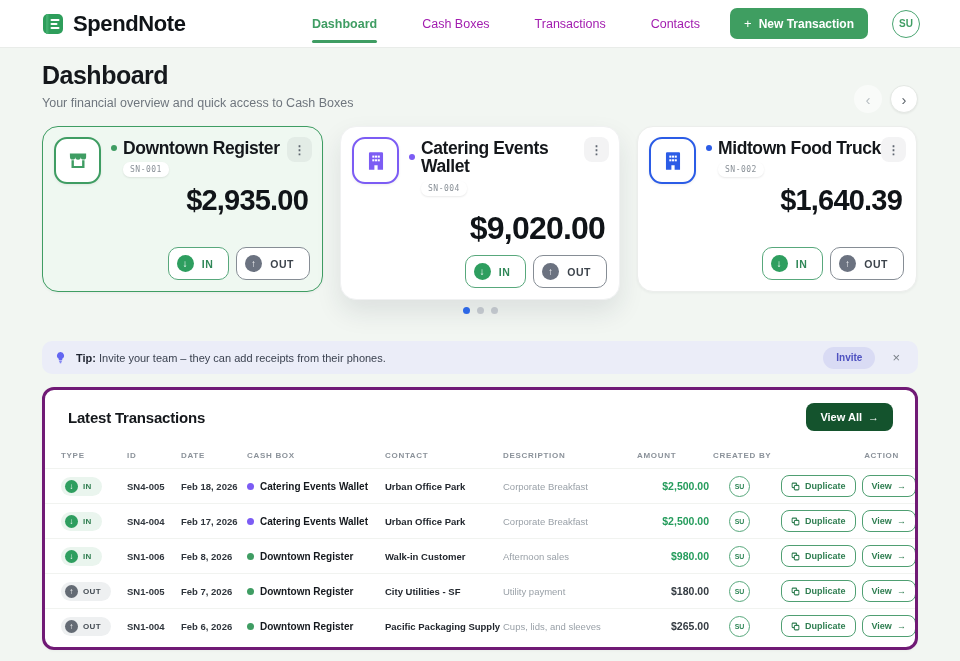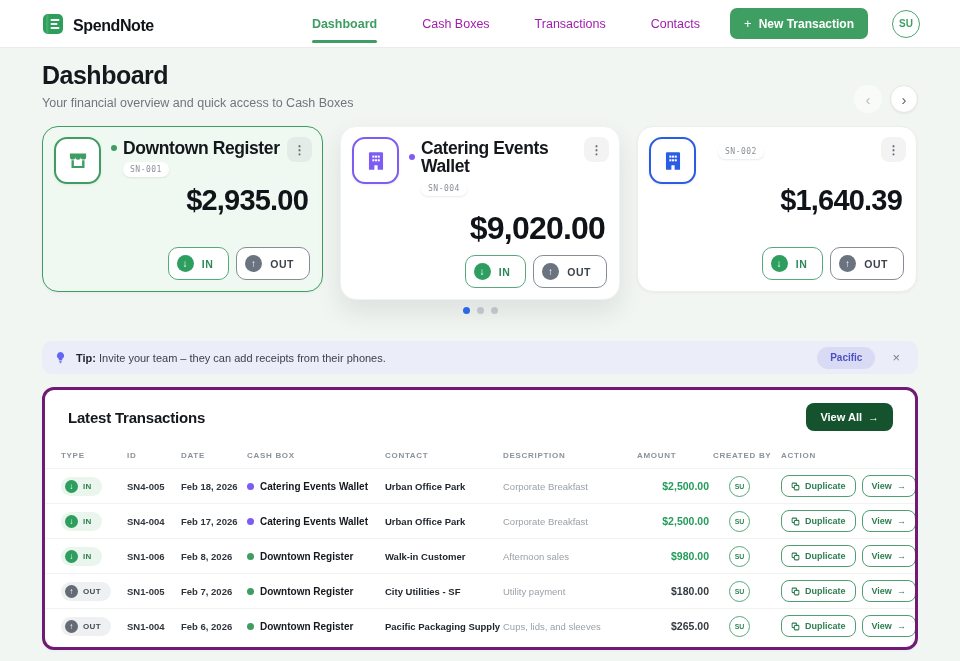--- a/index.html
+++ b/index.html
@@ -1,21 +1,21 @@
 <!DOCTYPE html>
 <html><head>
 <meta charset="utf-8">
 <style>
   * { margin:0; padding:0; box-sizing:border-box; }
   html,body { width:960px; height:661px; overflow:hidden; }
   body { background:#f2f6f2; font-family:"Liberation Sans", sans-serif; color:#14181d; }
 
   
   .header { height:48px; background:#fff; border-bottom:1px solid #e9ece9; display:flex; align-items:center; padding:0 40px 0 42px; }
-  .brand { display:flex; align-items:flex-end; gap:9px; font-size:16px; font-weight:bold; letter-spacing:-0.4px; color:#101418; }
+  .brand { display:flex; align-items:center; gap:9px; font-size:22px; font-weight:bold; letter-spacing:-0.4px; color:#101418; }
   .nav { margin-left:auto; display:flex; align-items:center; gap:45px; margin-right:30px; }
   .nav-item { font-size:12.5px; color:#a21caf; cursor:pointer; position:relative; padding:6px 0; }
   .nav-item.active { color:#3f9d63; font-weight:bold; }
   .nav-item.active::after { content:""; position:absolute; left:0; right:0; bottom:-6px; height:2.5px; border-radius:2px; background:#3f9d63; }
   .new-tx-btn { background:#3f9e61; color:#fff; border:none; border-radius:7px; padding:8px 14px; font-size:12px; font-weight:bold; display:flex; align-items:center; gap:7px; cursor:pointer; font-family:inherit; }
   .new-tx-btn .plus { font-size:13px; font-weight:normal; }
   .avatar { width:28px; height:28px; border-radius:50%; border:1.5px solid #4aa571; color:#3f9d63; font-size:10px; font-weight:bold; display:flex; align-items:center; justify-content:center; margin-left:24px; background:#fff; }
 
   
   .main { padding:0 42px; }
@@ -63,21 +63,21 @@
 
   
   .tx-card { margin-top:13px; background:#fff; border:3px solid #701a75; border-radius:12px; box-shadow:0 1px 3px rgba(0,0,0,.04); height:263px; overflow:hidden; }
   .tx-head { display:flex; align-items:center; padding:13px 22px 11px 23px; }
   .tx-title { font-size:15px; font-weight:bold; letter-spacing:-0.2px; color:#14171b; }
   .view-all-btn { margin-left:auto; background:#14532d; color:#fff; border:none; border-radius:8px; padding:8px 14px; font-size:11px; font-weight:bold; display:flex; gap:6px; align-items:center; cursor:pointer; font-family:inherit; }
   .grid { display:grid; grid-template-columns:66px 54px 66px 138px 118px 134px 76px 68px 1fr; align-items:center; padding:0 16px; }
   .tx-cols { height:26px; }
   .col-h { font-size:8px; font-weight:bold; letter-spacing:.7px; color:#8b929a; }
   .col-h.right { text-align:left; padding-right:4px; }
-  .col-h.center { text-align:left; }
+  .col-h.center { text-align:right; }
   .tx-row { height:35px; border-top:1px solid #f1f3f0; }
   .badge { display:inline-flex; align-items:center; gap:5px; padding:3px 10px 3px 4px; border-radius:999px; font-size:8px; font-weight:bold; letter-spacing:.4px; width:max-content; }
   .badge.in { background:#eaf5ee; color:#2e7d4f; }
   .badge.out { background:#eef0f1; color:#454c54; }
   .badge-circle { width:13px; height:13px; border-radius:50%; color:#fff; display:flex; align-items:center; justify-content:center; font-size:8px; }
   .badge.in .badge-circle { background:#2e9e5f; }
   .badge.out .badge-circle { background:#646b74; }
   .tx-id, .tx-date { font-size:9.5px; font-weight:bold; color:#30363d; }
   .box-cell { display:flex; align-items:center; gap:6px; }
   .box-dot { width:7px; height:7px; border-radius:50%; flex-shrink:0; }
@@ -219,20 +219,24 @@
             <path d="M6.5 4h11a1 1 0 0 1 1 1v15h-5v-4h-3v4h-5V5a1 1 0 0 1 1-1z"></path>
             <rect x="8.6" y="7" width="1.9" height="1.9" fill="#fff"></rect>
               <rect x="11.1" y="7" width="1.9" height="1.9" fill="#fff"></rect>
               <rect x="13.6" y="7" width="1.9" height="1.9" fill="#fff"></rect>
             <rect x="8.6" y="10.4" width="1.9" height="1.9" fill="#fff"></rect>
               <rect x="11.1" y="10.4" width="1.9" height="1.9" fill="#fff"></rect>
               <rect x="13.6" y="10.4" width="1.9" height="1.9" fill="#fff"></rect>
           </svg>
         </div>
         <div class="title-wrap">
+          <div class="title-line">
+            <span class="card-dot" style="background: rgb(43, 92, 230);"></span>
+            <span class="card-title">Midtown Food Truck</span>
+          </div>
           <span class="sn-pill">SN-002</span>
         </div>
       </div>
       <button class="menu-btn">
           <span>⋮</span>
         </button>
       <div class="amount">$1,640.39</div>
       <div class="io-row">
         <button class="io-btn in">
           <span class="io-circle">↓</span>
@@ -246,21 +250,21 @@
     </div>
   </div>
 
   <div class="tip">
     <svg width="13" height="13" viewBox="0 0 24 24" fill="#6366f1">
       <path d="M12 2a6.5 6.5 0 0 1 3.2 12.2V17H8.8v-2.8A6.5 6.5 0 0 1 12 2z"></path>
       <rect x="9.3" y="18.2" width="5.4" height="1.8" rx="0.9"></rect>
       <rect x="10.2" y="20.8" width="3.6" height="1.6" rx="0.8"></rect>
     </svg>
     <span class="tip-text"><b>Tip:</b> <span>Invite your team – they can add receipts from their phones.</span></span>
-    <button class="invite-btn">Pacific</button>
+    <button class="invite-btn">Invite</button>
     <button class="tip-close">×</button>
   </div>
 
   <div class="tx-card">
     <div class="tx-head">
       <span class="tx-title">Latest Transactions</span>
       <button class="view-all-btn">
         <span>View All</span>
         <span>→</span>
       </button>

